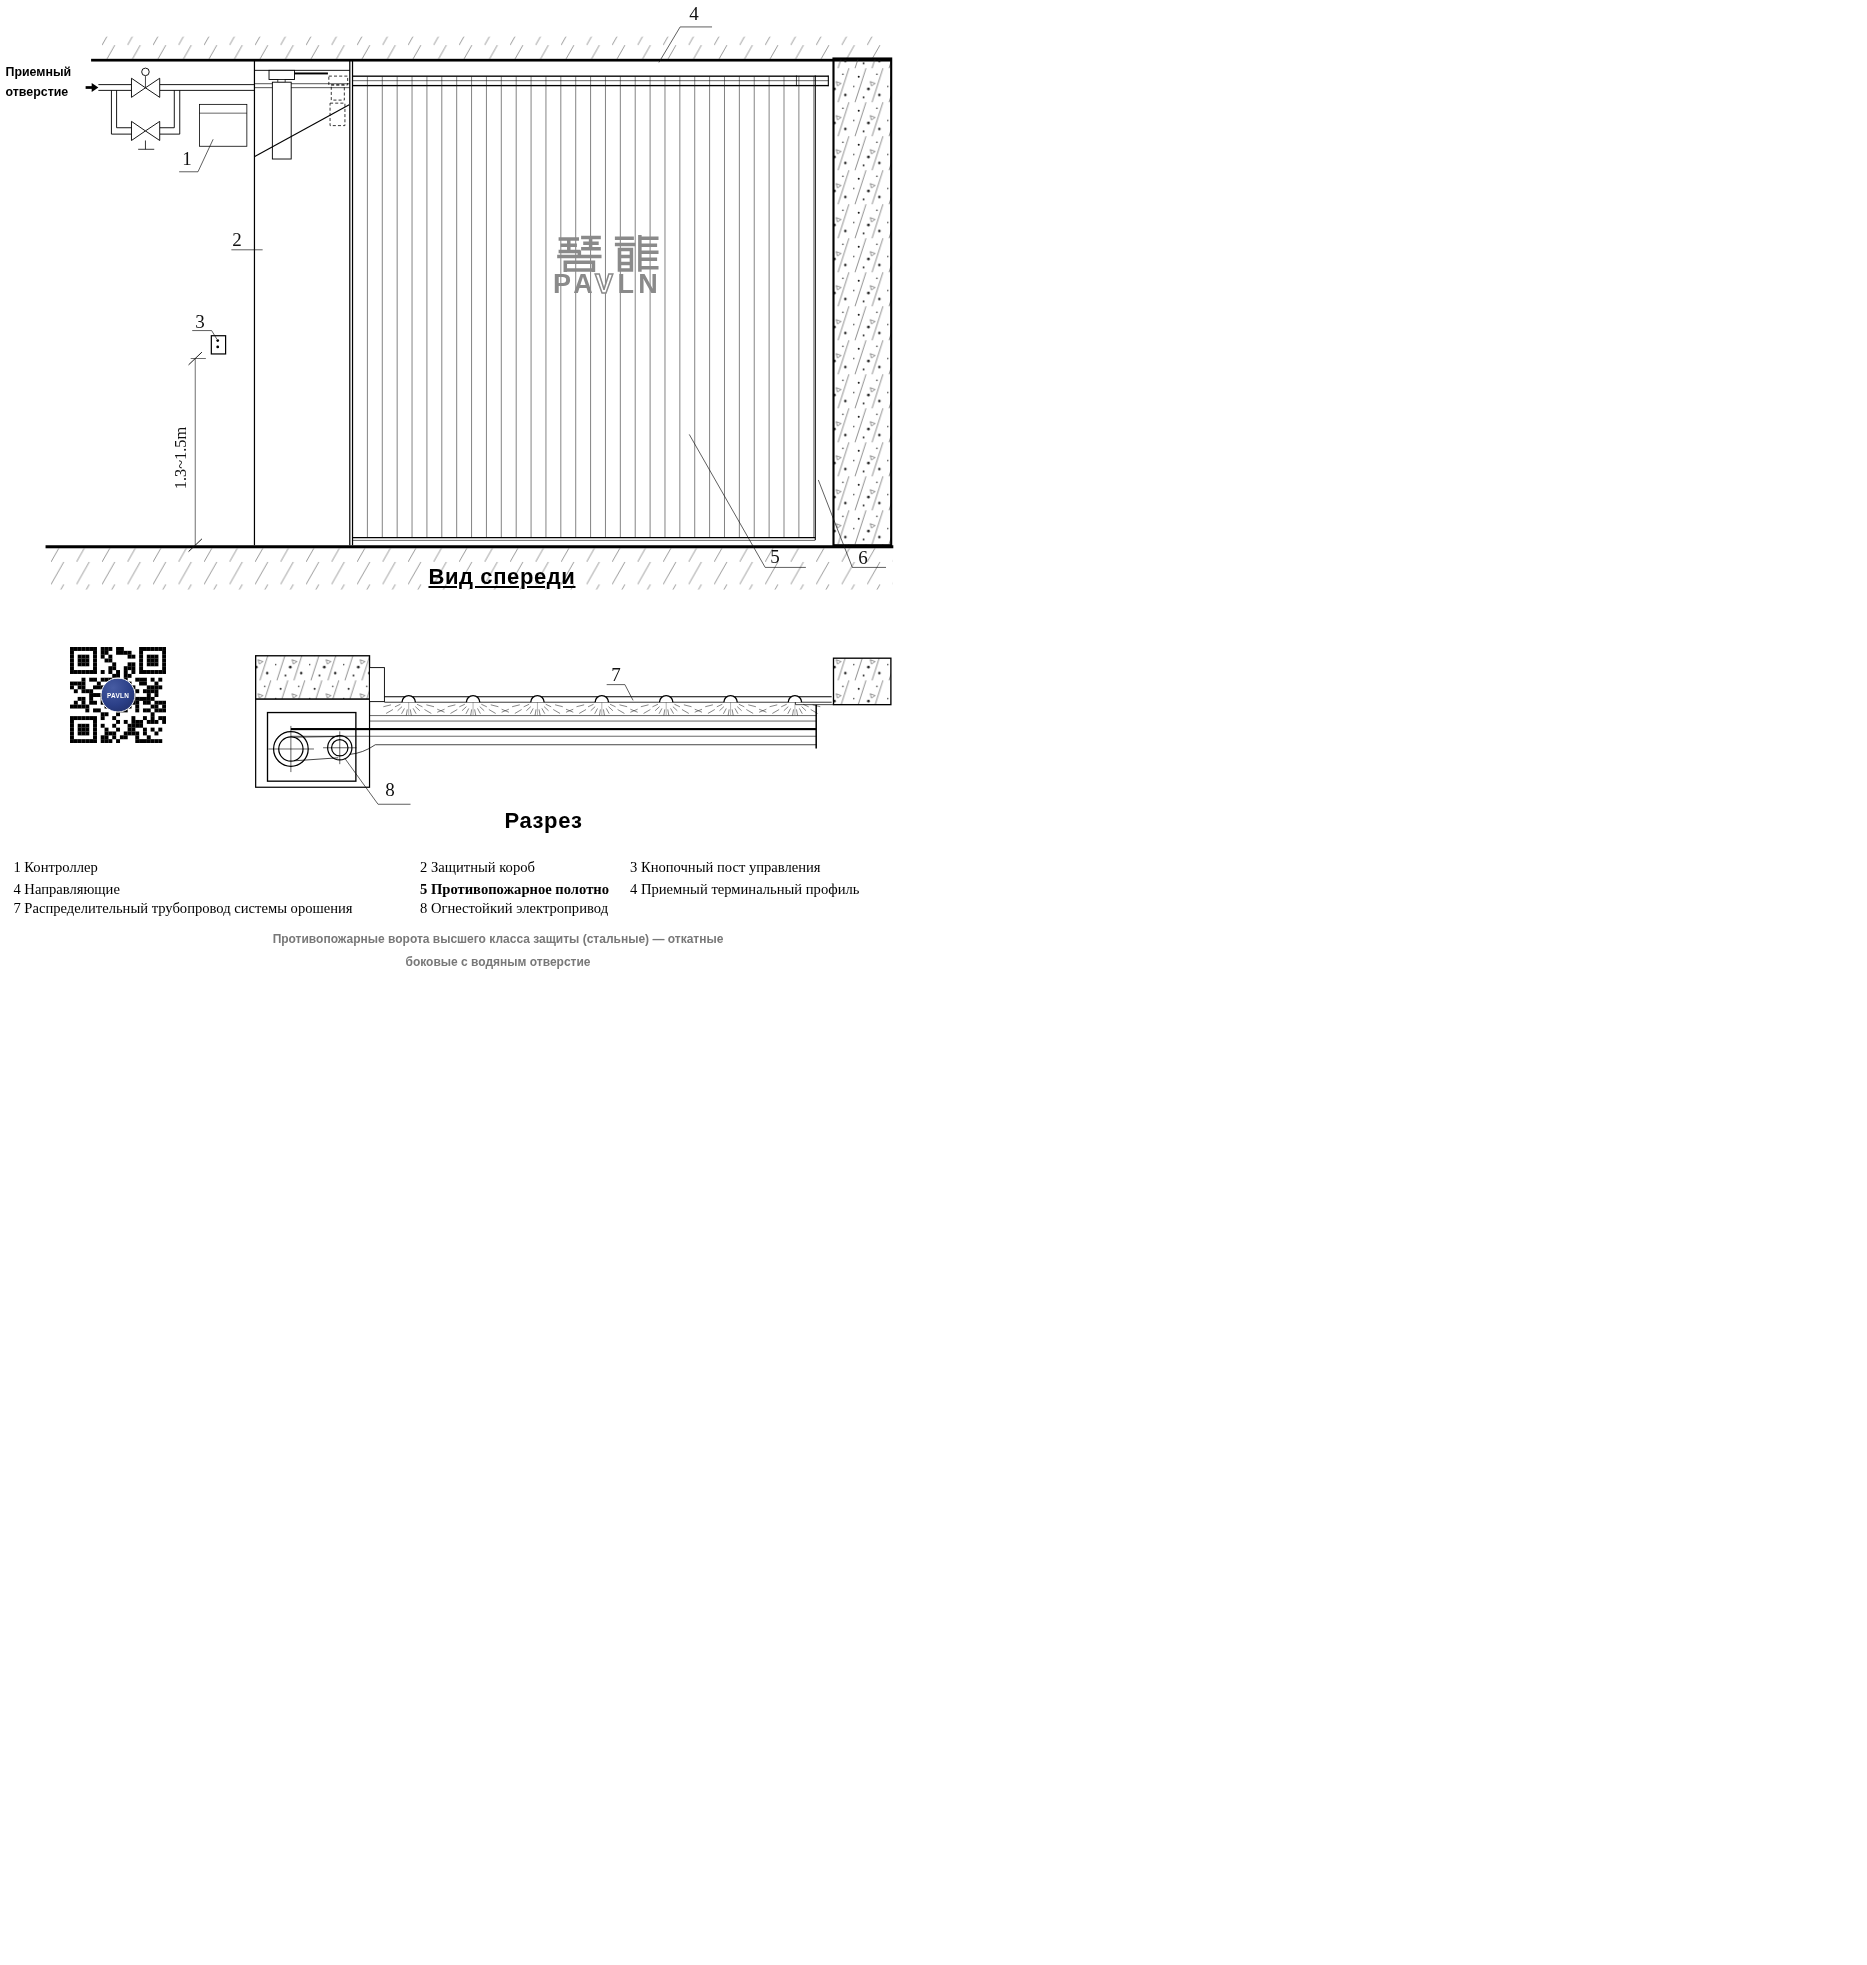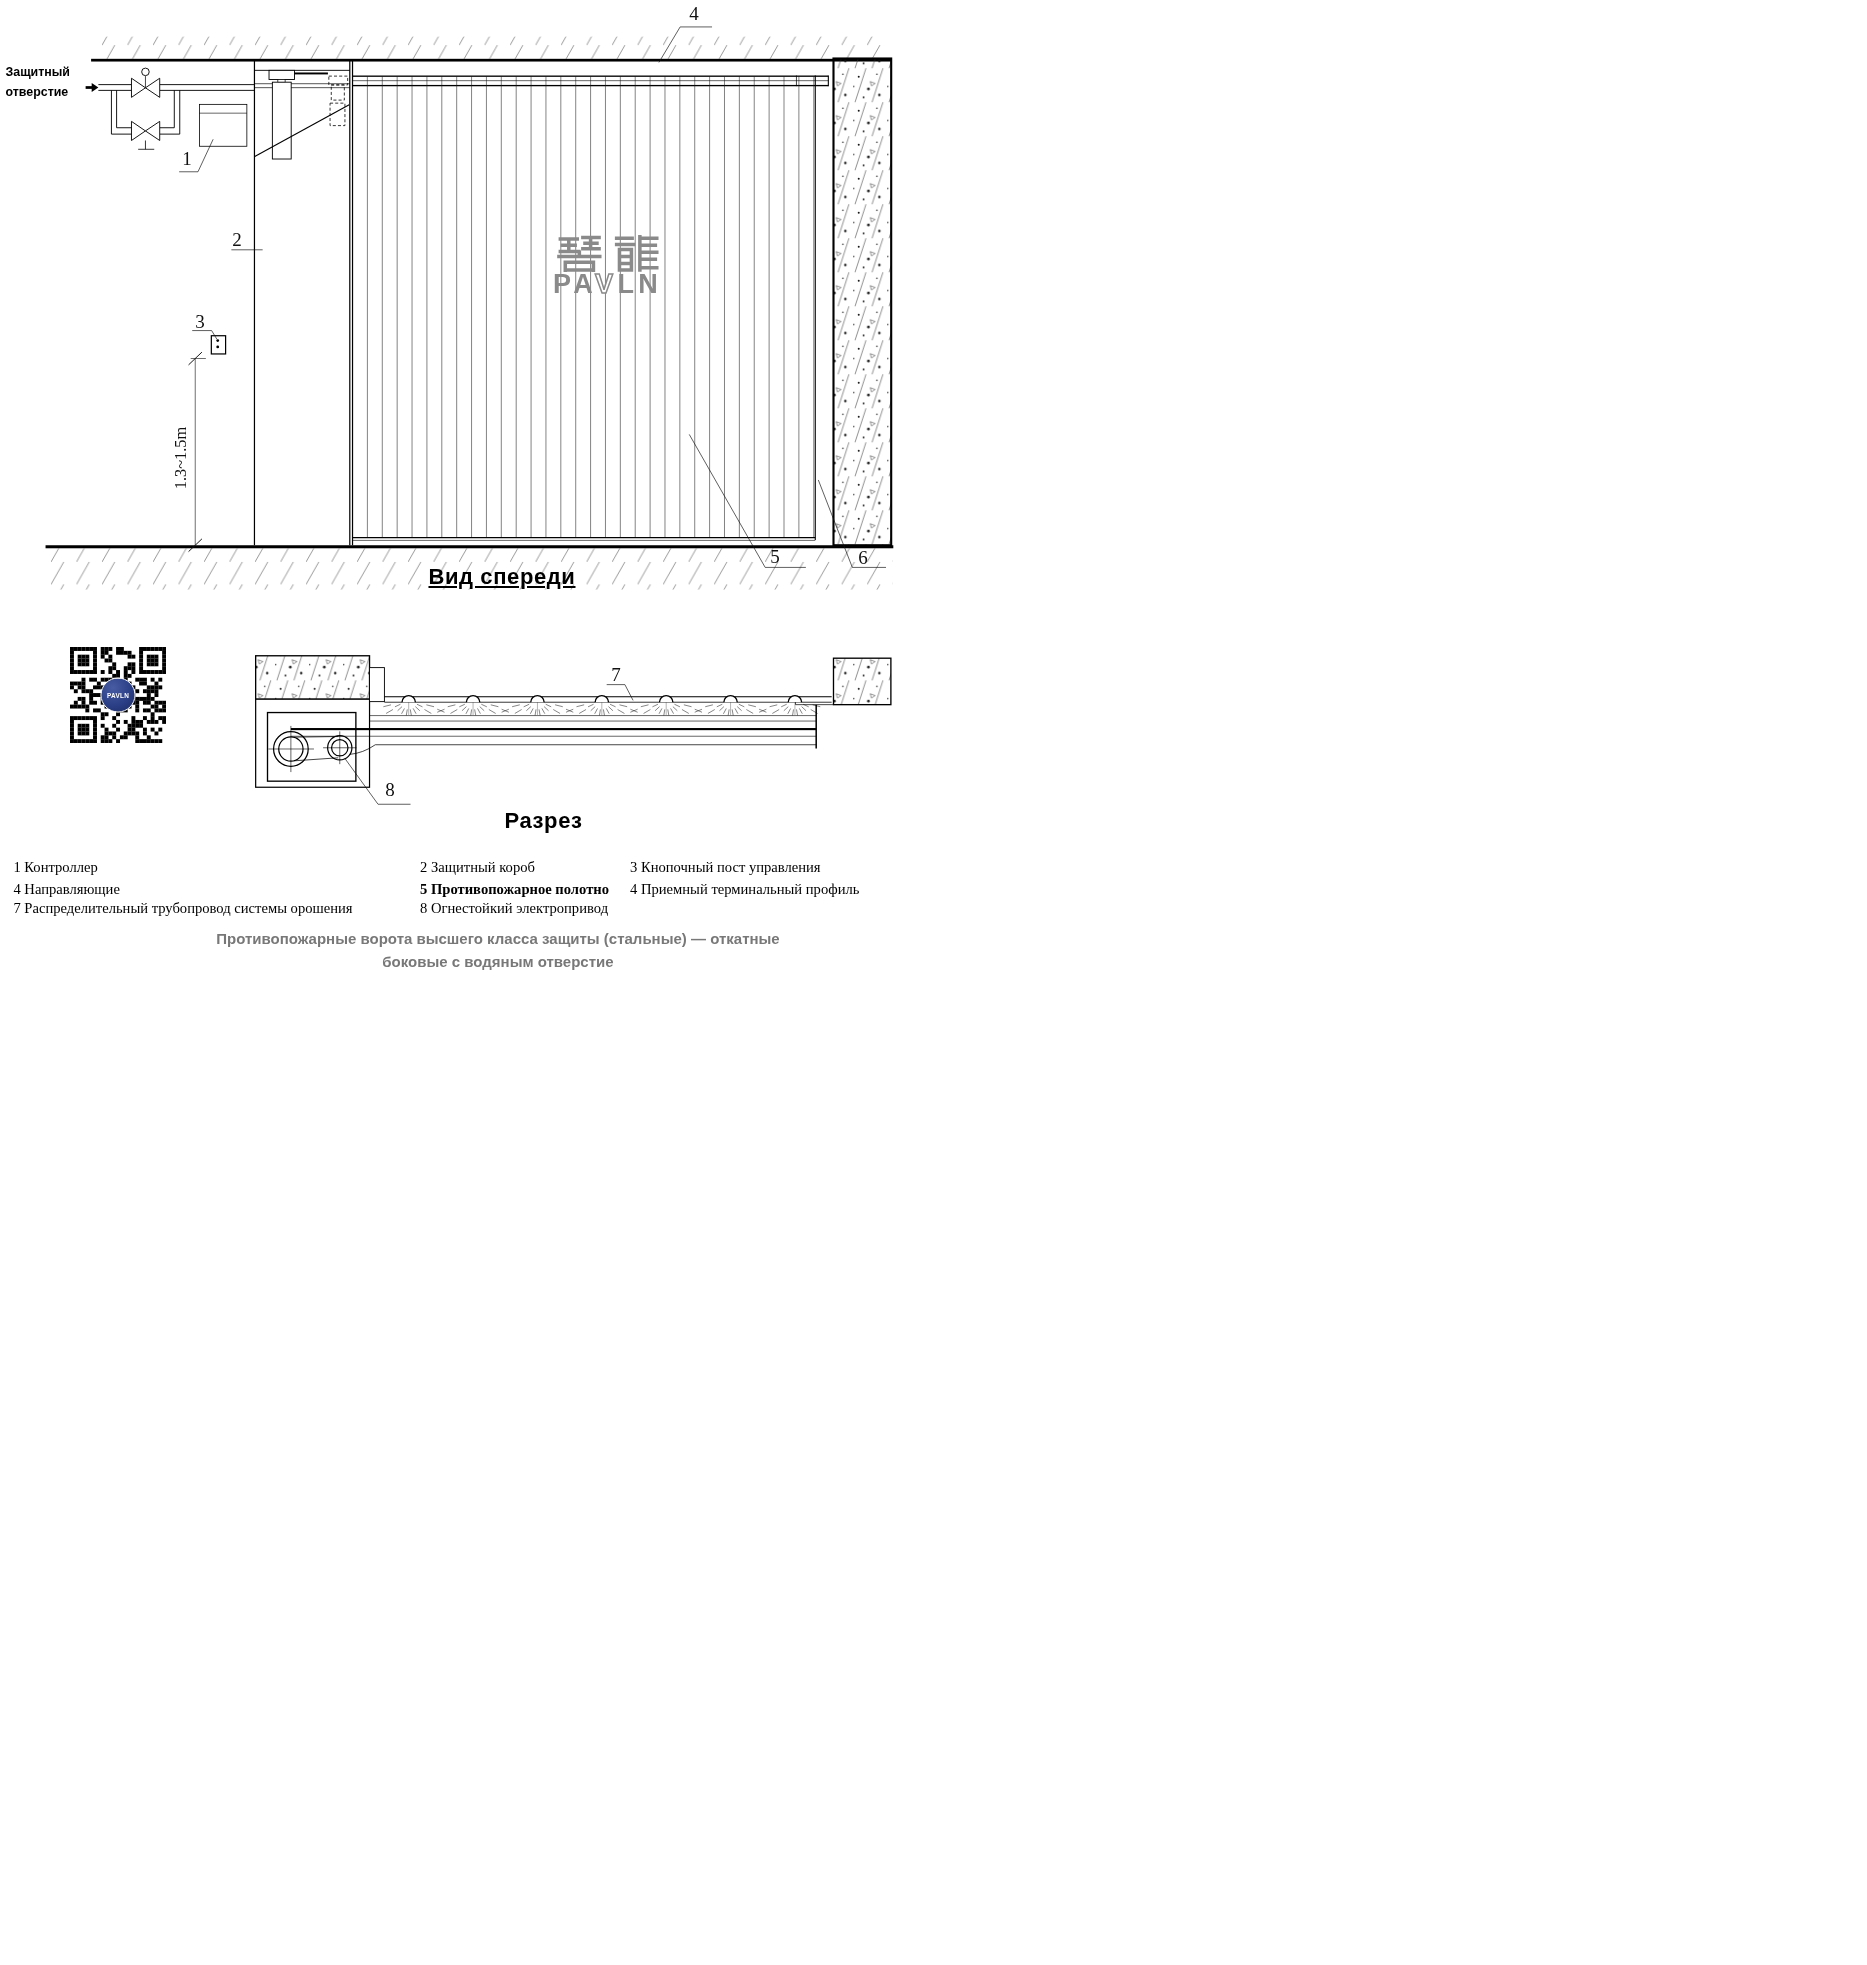--- a/index.html
+++ b/index.html
@@ -8,21 +8,21 @@
   .abs{position:absolute;}
   svg{display:block;}
   .art{position:absolute;left:0;top:0;}
   .callout{font-family:"Liberation Serif",serif;font-size:19px;color:#111;
            width:18px;text-align:center;line-height:23px;}
   .view-title{font-weight:bold;font-size:22px;text-align:center;letter-spacing:0.6px;color:#000;}
   .inlet-label{font-weight:bold;font-size:12.4px;line-height:20px;width:58px;text-align:left;color:#000;}
   .dim-label{font-family:"Liberation Serif",serif;font-size:16.4px;width:85px;text-align:center;
              transform:rotate(-90deg);color:#111;}
   .legend-item{font-family:"Liberation Serif",serif;font-size:14.6px;white-space:nowrap;color:#000;}
-  .footer{width:874px;left:61px;text-align:center;font-weight:bold;font-size:15px;line-height:22.5px;}
+  .footer{width:874px;left:61px;text-align:center;font-weight:bold;font-size:12px;line-height:22.5px;}
   .logo-box{width:113px;text-align:center;}
   .logo-hanzi-row{display:flex;justify-content:center;gap:11px;}
   .logo-latin{font-weight:bold;font-size:27px;letter-spacing:4.3px;line-height:24px;white-space:nowrap;}
   .logo-latin .hollow{color:#fff;-webkit-text-stroke:1.5px #8a8a8a;}
   .hidden-sem{position:absolute;opacity:0;font-size:1.2px;pointer-events:none;}
   .qr-wrap{width:96px;height:96px;}
   .qr-logo{position:absolute;left:50%;top:50%;transform:translate(-50%,-50%);
            width:33px;height:33px;border-radius:50%;border:1.2px solid #fff;
            background:radial-gradient(circle at 35% 28%, #475ca3 0%, #2b3f87 55%, #1e2a60 100%);
            display:flex;align-items:center;justify-content:center;}
@@ -336,21 +336,21 @@
       </g>
 
       <g stroke="#111" stroke-width="1.1" fill="none">
         <path d="M999,1127 H1029 L1042.5,1153"></path>
         <path d="M567.5,1248 L622.5,1324 H676"></path>
       </g>
     </g>
   </svg>
 
   <div class="abs inlet-label" style="left:5.5px;top:62px;">
-    <span>Защитный</span><br>
+    <span>Приемный</span><br>
     <span>отверстие</span>
   </div>
 
   <div class="abs callout" style="left:178px;top:147px;">1</div>
   <div class="abs callout" style="left:228px;top:228px;">2</div>
   <div class="abs callout" style="left:191px;top:310px;">3</div>
   <div class="abs callout" style="left:685px;top:1.8px;">4</div>
   <div class="abs callout" style="left:766px;top:545px;">5</div>
   <div class="abs callout" style="left:854px;top:546px;">6</div>
   <div class="abs callout" style="left:607px;top:663px;">7</div>

